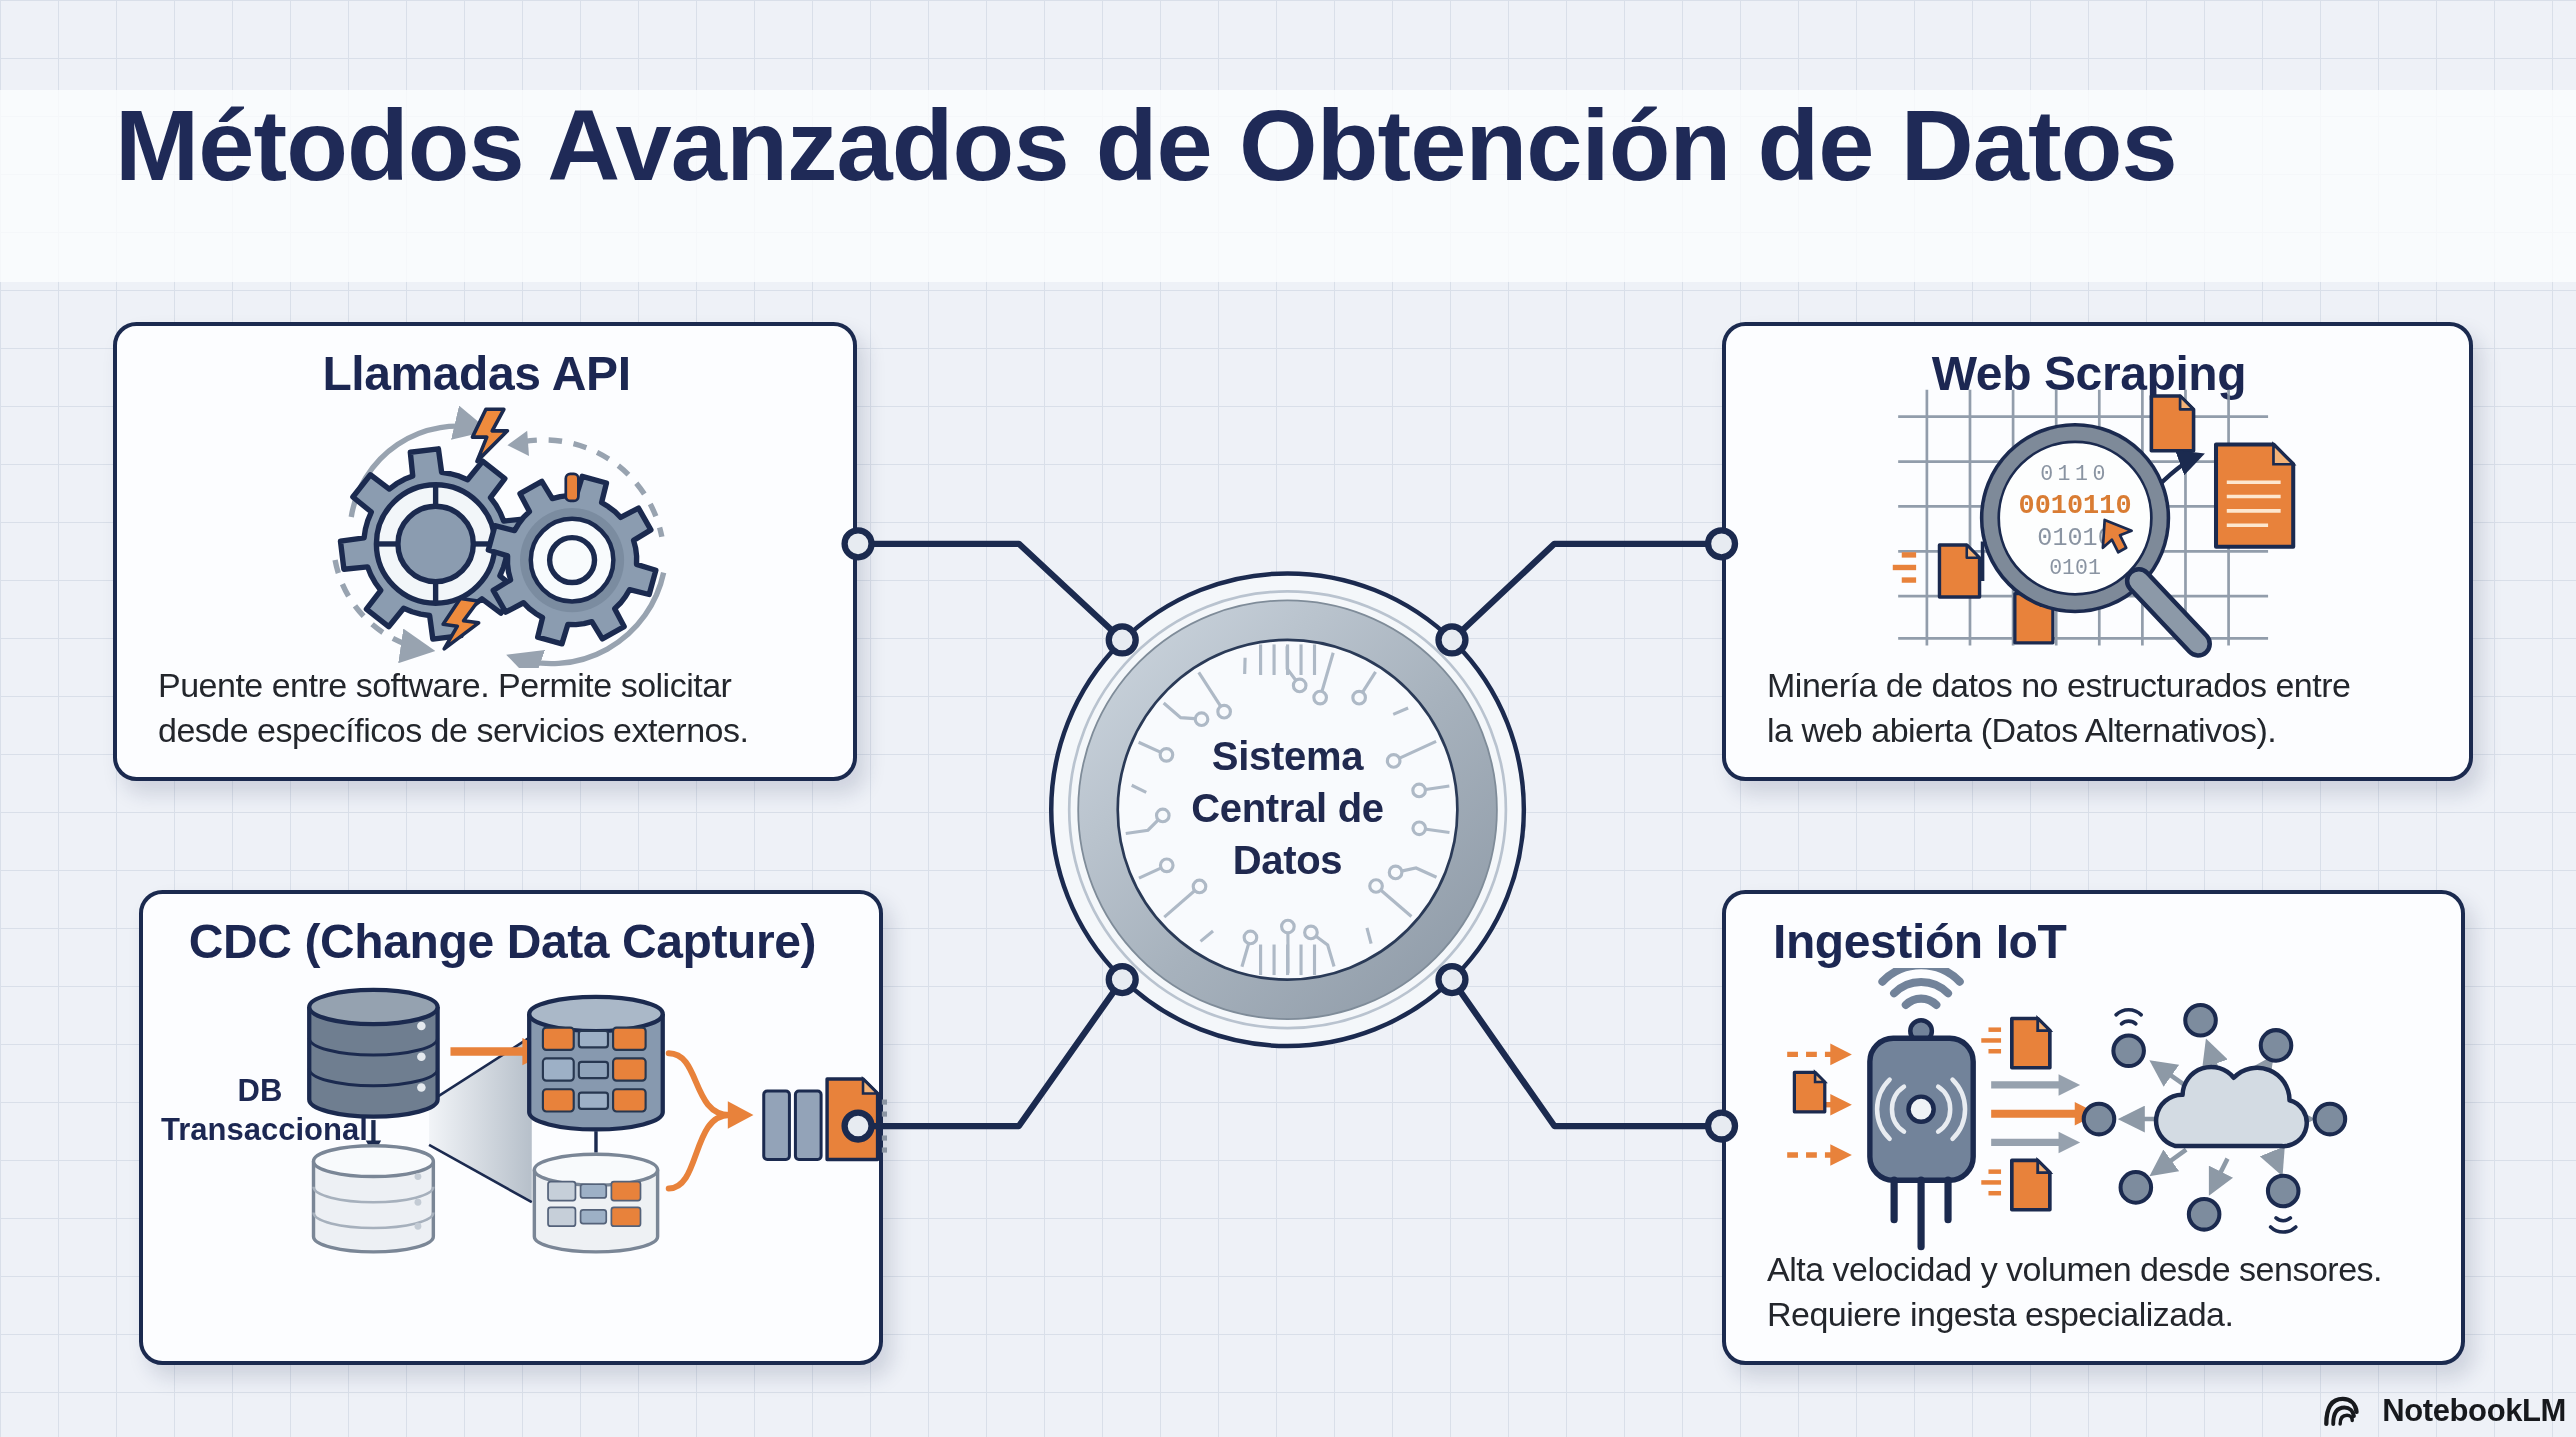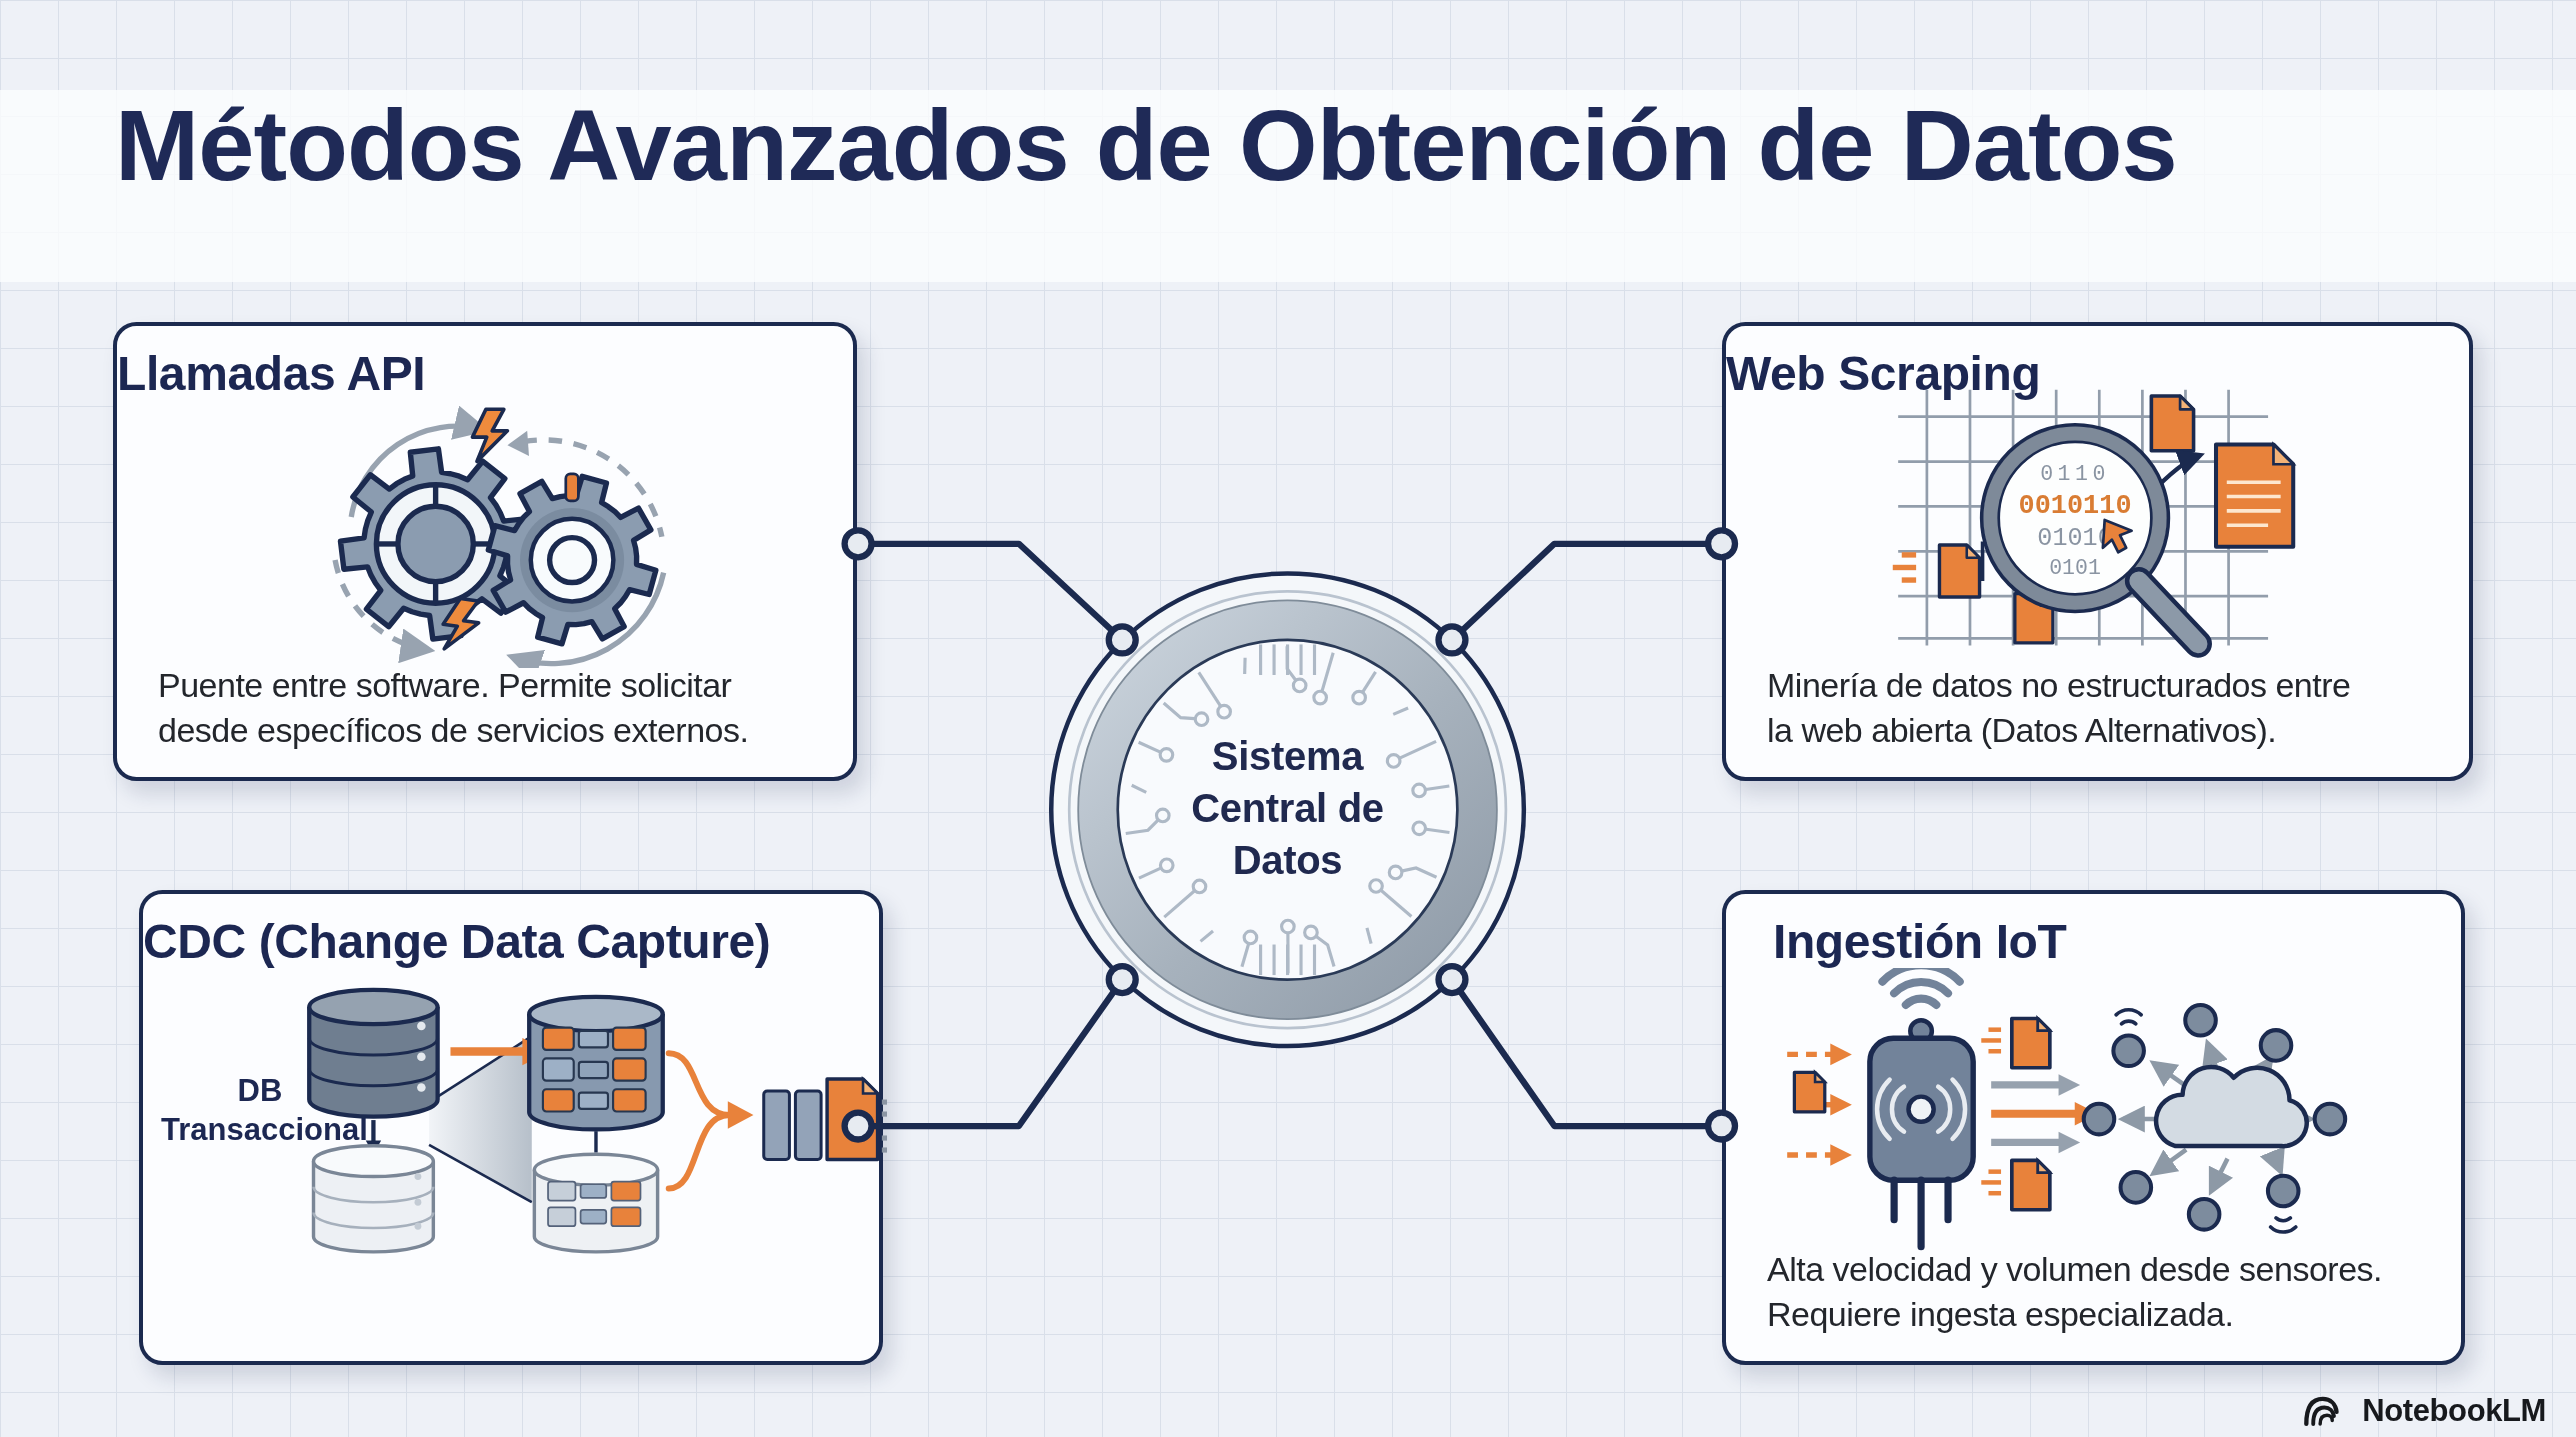--- a/index.html
+++ b/index.html
@@ -18,33 +18,33 @@
   .page-title{position:absolute;left:115px;top:90px;margin:0;z-index:2;
     font-size:101px;font-weight:bold;color:#1f2a57;letter-spacing:-0.9px;line-height:1.1;}
   .page-subtitle{position:absolute;left:118px;top:223px;margin:0;z-index:2;
     font-size:45px;font-weight:400;color:#4c5565;letter-spacing:1.3px;}
   .card{position:absolute;background:#fcfdff;border:4.5px solid #1b2a4f;border-radius:23.4px;
     box-shadow:9px 12.6px 20px rgba(27,42,79,.15);z-index:3;}
   .card-tl{left:113px;top:322px;width:736px;height:451px;}
   .card-tr{left:1722px;top:322px;width:735px;height:451px;padding-left:8px;}
   .card-bl{left:113px;top:890px;width:736px;height:467px;margin-left:26px;}
   .card-br{left:1722px;top:890px;width:735px;height:467px;}
-  .card-title{position:absolute;top:20px;left:0;right:17px;margin:0;
+  .card-title{position:absolute;top:20px;left:0;right:17px;margin:0;text-align:center;
     font-size:48px;font-weight:bold;color:#1c2752;letter-spacing:-0.4px;}
   .card-br .card-title{text-align:left;left:47px;right:auto;}
   .card-desc{position:absolute;left:41px;bottom:23.4px;right:12.6px;margin:0;
     font-size:34px;color:#23262c;line-height:1.34;white-space:pre-line;letter-spacing:-0.5px;}
   .icon-svg{position:absolute;}
   .db-label{position:absolute;left:18px;top:178px;width:198px;text-align:center;
     font-size:31px;font-weight:bold;color:#1c2752;line-height:1.25;white-space:pre-line;}
   #overlay{position:absolute;left:0;top:0;z-index:4;pointer-events:none;}
   .hub-label{position:absolute;left:1108px;top:730px;width:359px;z-index:5;
     text-align:center;font-size:40px;font-weight:bold;color:#20294f;line-height:1.3;
     white-space:pre-line;letter-spacing:-0.3px;}
-  .footer{position:absolute;right:30px;bottom:9px;z-index:5;display:flex;align-items:flex-end;gap:22px;}
+  .footer{position:absolute;right:10px;bottom:9px;z-index:5;display:flex;align-items:flex-end;gap:22px;}
   .footer-brand{font-size:31px;font-weight:bold;color:#17191d;letter-spacing:-0.4px;}
   .lens-row{font-family:"Liberation Mono", monospace;}
 </style>
 </head>
 <body>
 
 <div class="stage">
 
   <div class="title-band"></div>
   <h1 class="page-title">Métodos Avanzados de Obtención de Datos</h1>

